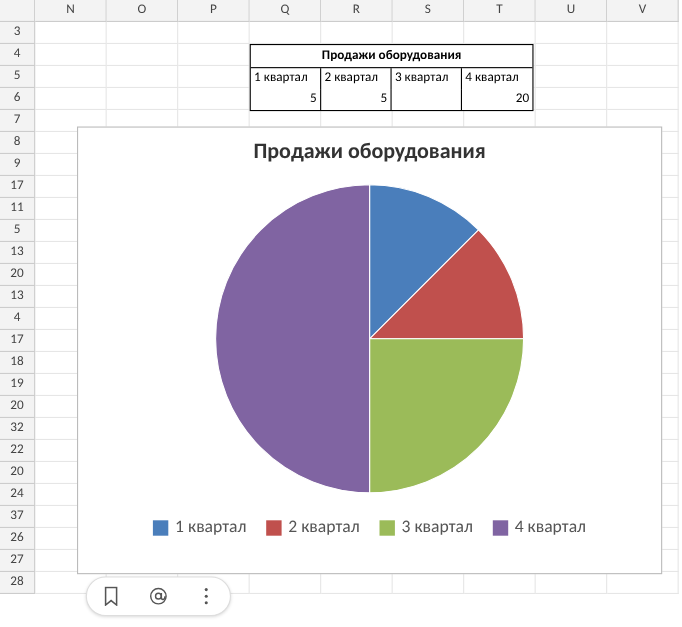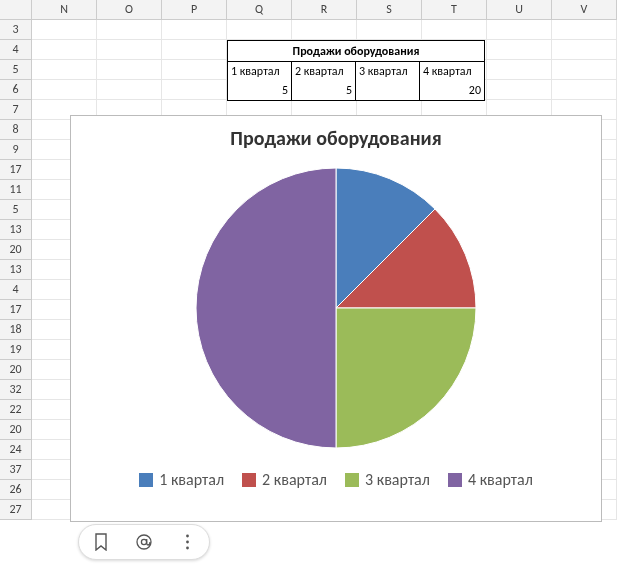--- a/index.html
+++ b/index.html
@@ -344,20 +344,32 @@
         <div class="cell"></div>
         <div class="cell"></div>
         <div class="cell"></div>
         <div class="cell"></div>
         <div class="cell"></div>
         <div class="cell"></div>
         <div class="cell"></div>
         <div class="cell"></div>
         <div class="cell"></div>
       </div>
+      <div class="row">
+        <div class="rowhead">28</div>
+        <div class="cell"></div>
+        <div class="cell"></div>
+        <div class="cell"></div>
+        <div class="cell"></div>
+        <div class="cell"></div>
+        <div class="cell"></div>
+        <div class="cell"></div>
+        <div class="cell"></div>
+        <div class="cell"></div>
+      </div>
     </div>
 
   <div class="datatable">
     <div class="dtitle">Продажи оборудования</div>
     <div class="drow">
       <div class="dcell">1 квартал</div>
       <div class="dcell">2 квартал</div>
       <div class="dcell">3 квартал</div>
       <div class="dcell">4 квартал</div>
     </div>

